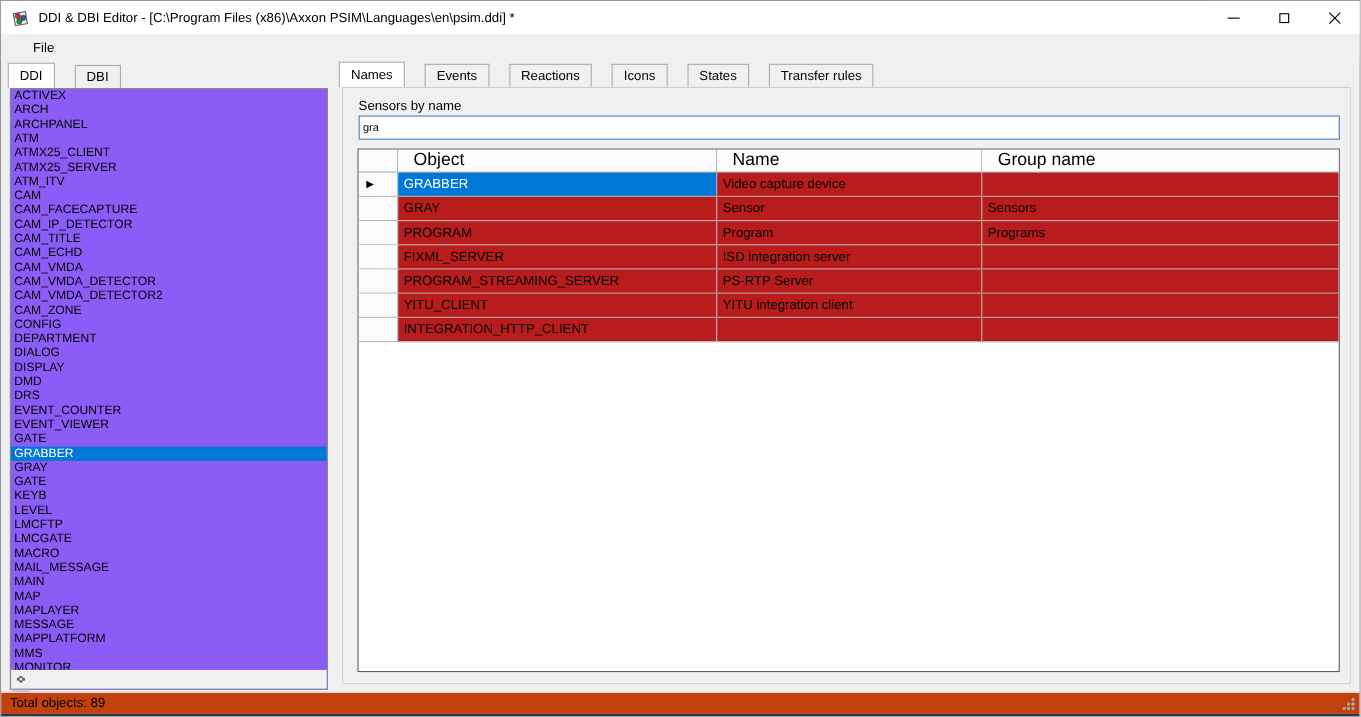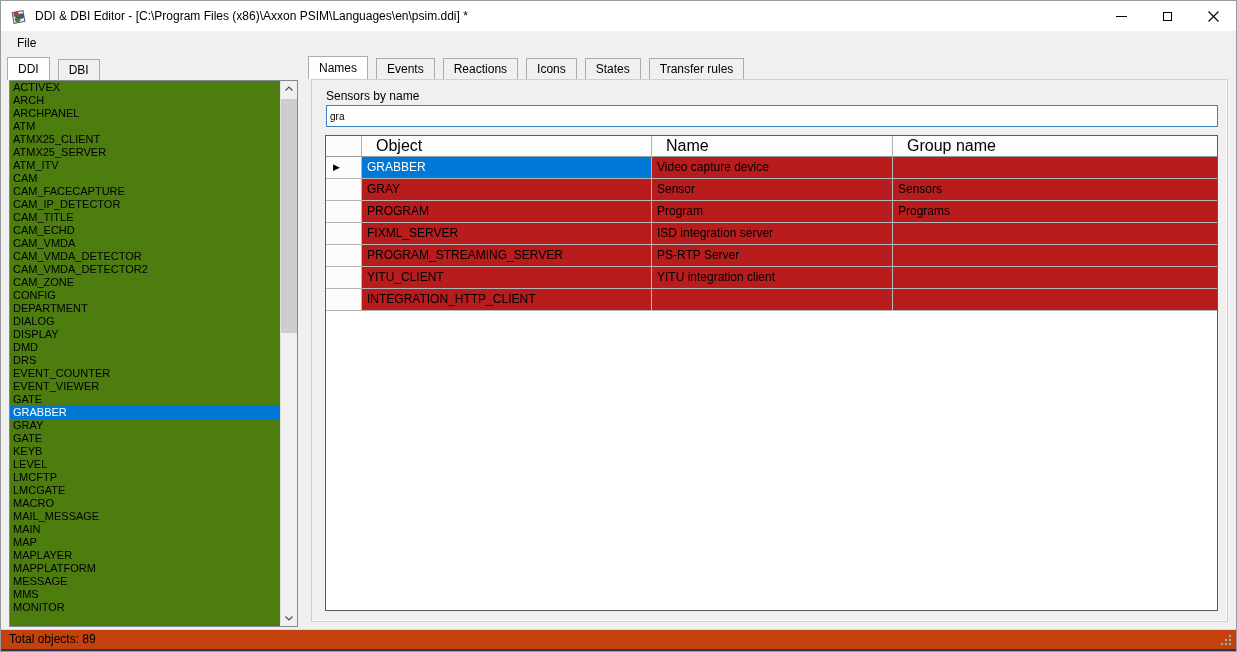--- a/index.html
+++ b/index.html
@@ -9,32 +9,32 @@
   
   .titlebar { position:absolute; left:0; top:0; width:100%; height:30px; background:#ffffff; display:flex; align-items:center; }
   .app-icon { margin-left:9px; width:17px; height:17px; flex:0 0 auto; }
   .title-text { margin-left:8px; font-size:12px; color:#000; white-space:nowrap;text-align:right; }
   .win-btns { position:absolute; right:0; top:0; height:30px; display:flex; }
   .wbtn { width:46px; height:30px; display:flex; align-items:center; justify-content:center; background:#fff; }
   .glyph-min { width:11px; height:1px; background:#000; display:block; }
   .glyph-max { width:9px; height:9px; border:1px solid #000; display:block; }
 
   
-  .menubar { position:absolute; left:0; top:30px; width:100%; height:25px; background:#f0f0f0; display:flex; align-items:center; }
+  .menubar { position:absolute; left:0; top:30px; width:100%; height:25px; background:#f0f0f0; display:flex; align-items:center;padding-left:13px; }
   .menu-item { padding:0 7px; margin-left:9px; font-size:12px; height:21px; line-height:21px; color:#000; }
 
   
   .tabstrip { position:absolute; display:flex; align-items:flex-end; }
   .tabstrip-left { left:6px; top:56px; height:23px; }
   .tabstrip-right { left:307px; top:55px; height:23px; }
-  .tab { height:21px; line-height:20px; padding:0 10px; font-size:12px; background:#f0f0f0; border:1px solid #acacac; border-bottom:none; margin-right:8px; color:#000; position:relative; }
+  .tab { height:21px; line-height:20px; padding:0 10px; font-size:12px; background:#f0f0f0; border:1px solid #acacac; border-bottom:none; margin-right:18px; color:#000; position:relative; }
   .tab.active { height:23px; line-height:22px; background:#ffffff; z-index:3; }
 
   
-  .listbox { position:absolute; left:8px; top:79px; width:289px; height:547px; background:#4d7c0f; border:1px solid #828790; display:flex; }
+  .listbox { position:absolute; left:8px; top:79px; width:289px; height:547px; background:#8b5cf6; border:1px solid #828790; display:flex;flex-direction:column; }
   .list-items { flex:1 1 auto; overflow:hidden; }
   .list-item { height:13px; line-height:13px; font-size:11px; padding-left:3px; color:#000; white-space:nowrap; }
   .list-item.selected { background:#0078d7; color:#fff; }
   .scrollbar { position:relative; flex:0 0 17px; background:#f0f0f0; border-left:1px solid #e2e2e2; }
   .sb-btn { position:absolute; left:0; width:16px; height:15px; display:flex; align-items:center; justify-content:center; }
   .sb-up { top:0; } .sb-down { bottom:0; }
   .sb-thumb { position:absolute; left:0; top:18px; width:16px; height:234px; background:#cdcdcd; }
 
   
   .tabpage { position:absolute; left:310px; top:78px; width:917px; height:543px; background:#f0f0f0; border:1px solid #cfcfcf; box-shadow:inset -1px -1px 0 #fbfbfb; }
@@ -138,22 +138,22 @@
         <div class="list-item">GATE</div>
         <div class="list-item">KEYB</div>
         <div class="list-item">LEVEL</div>
         <div class="list-item">LMCFTP</div>
         <div class="list-item">LMCGATE</div>
         <div class="list-item">MACRO</div>
         <div class="list-item">MAIL_MESSAGE</div>
         <div class="list-item">MAIN</div>
         <div class="list-item">MAP</div>
         <div class="list-item">MAPLAYER</div>
+        <div class="list-item">MESSAGE</div>
         <div class="list-item">MAPPLATFORM</div>
-        <div class="list-item">MESSAGE</div>
         <div class="list-item">MMS</div>
         <div class="list-item">MONITOR</div>
       </div>
     <div class="scrollbar">
       <div class="sb-btn sb-up">
         <svg width="8" height="5" viewBox="0 0 8 5">
             <polyline points="0.5,4.5 4,1 7.5,4.5" fill="none" stroke="#505050" stroke-width="1.2"></polyline>
           </svg>
       </div>
       <div class="sb-thumb"></div>

